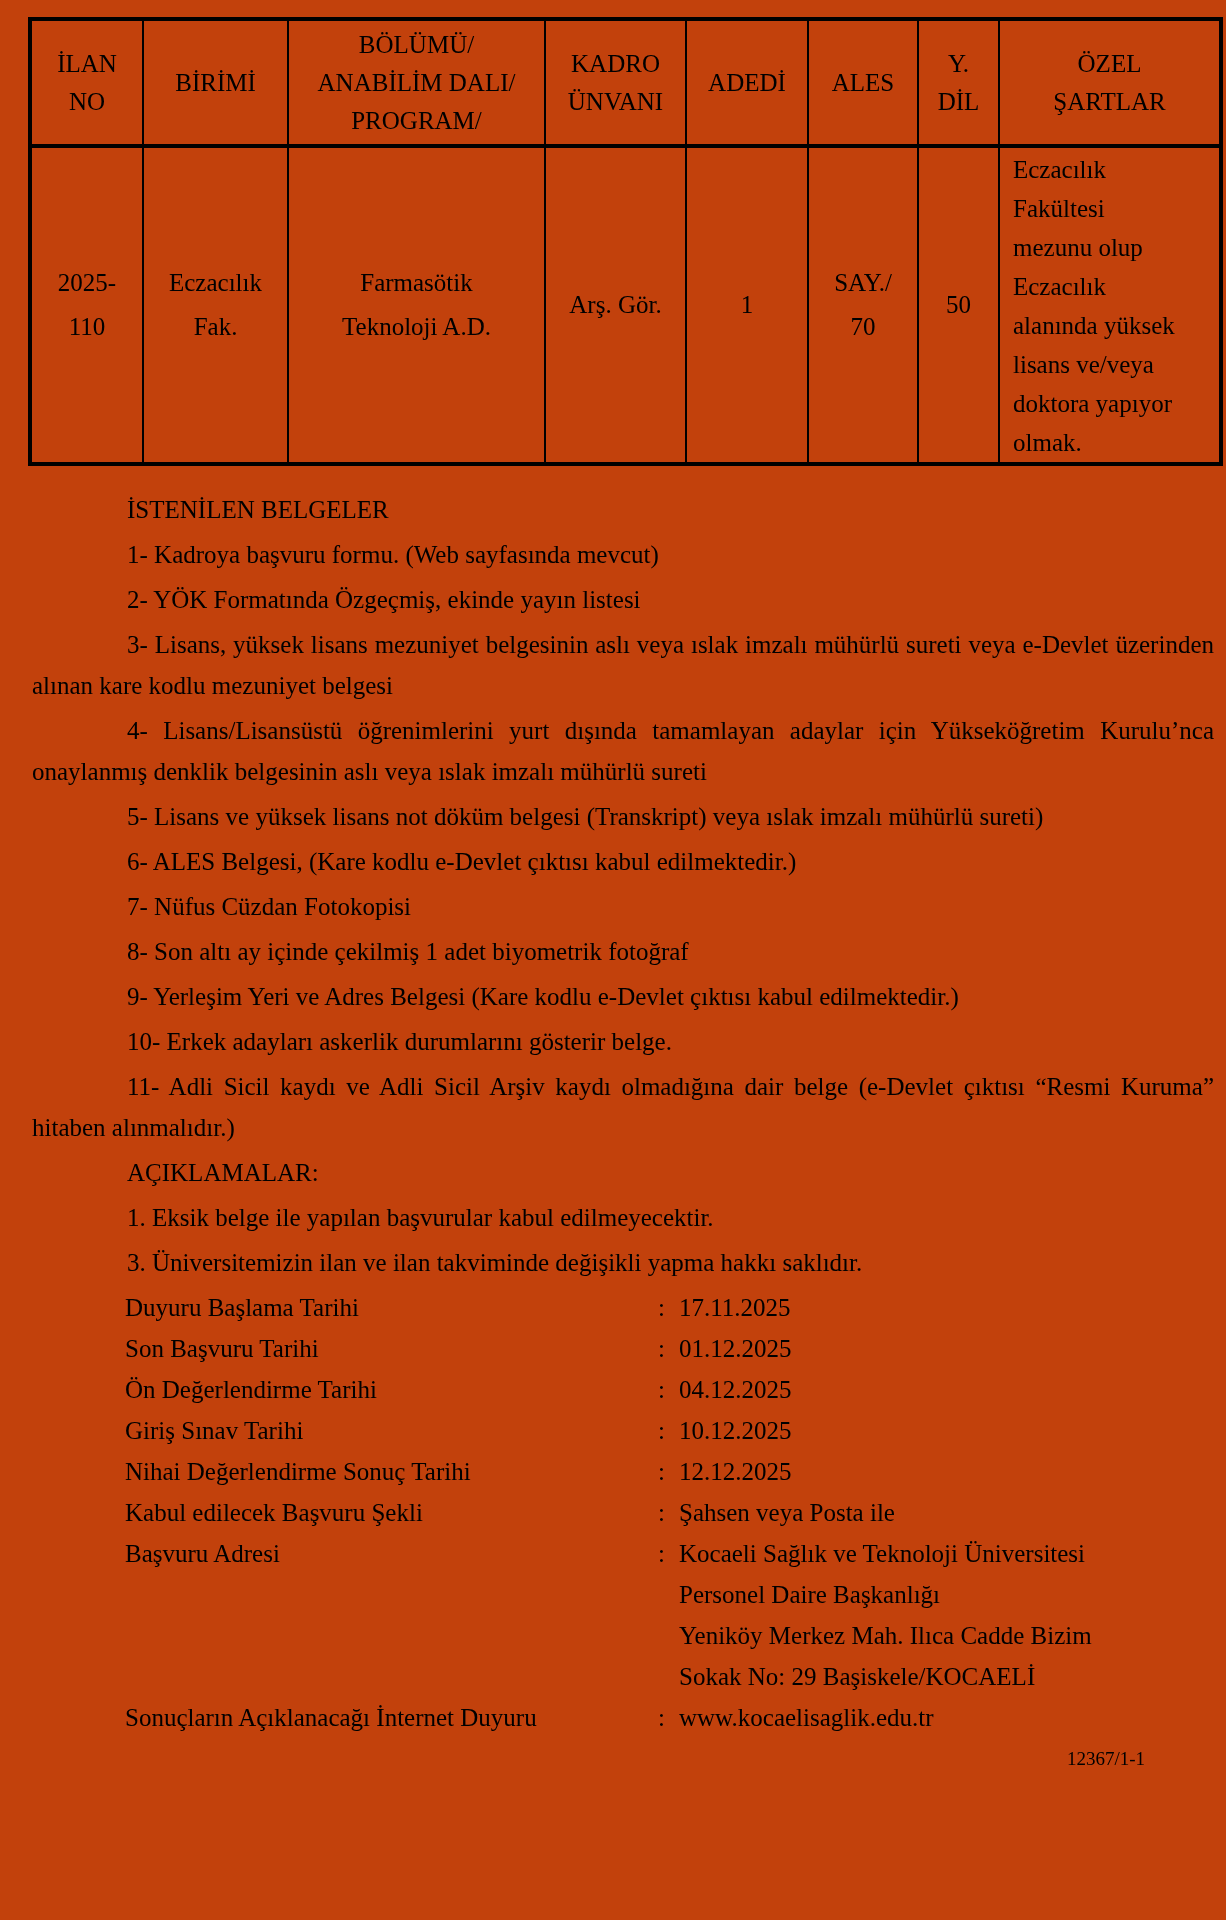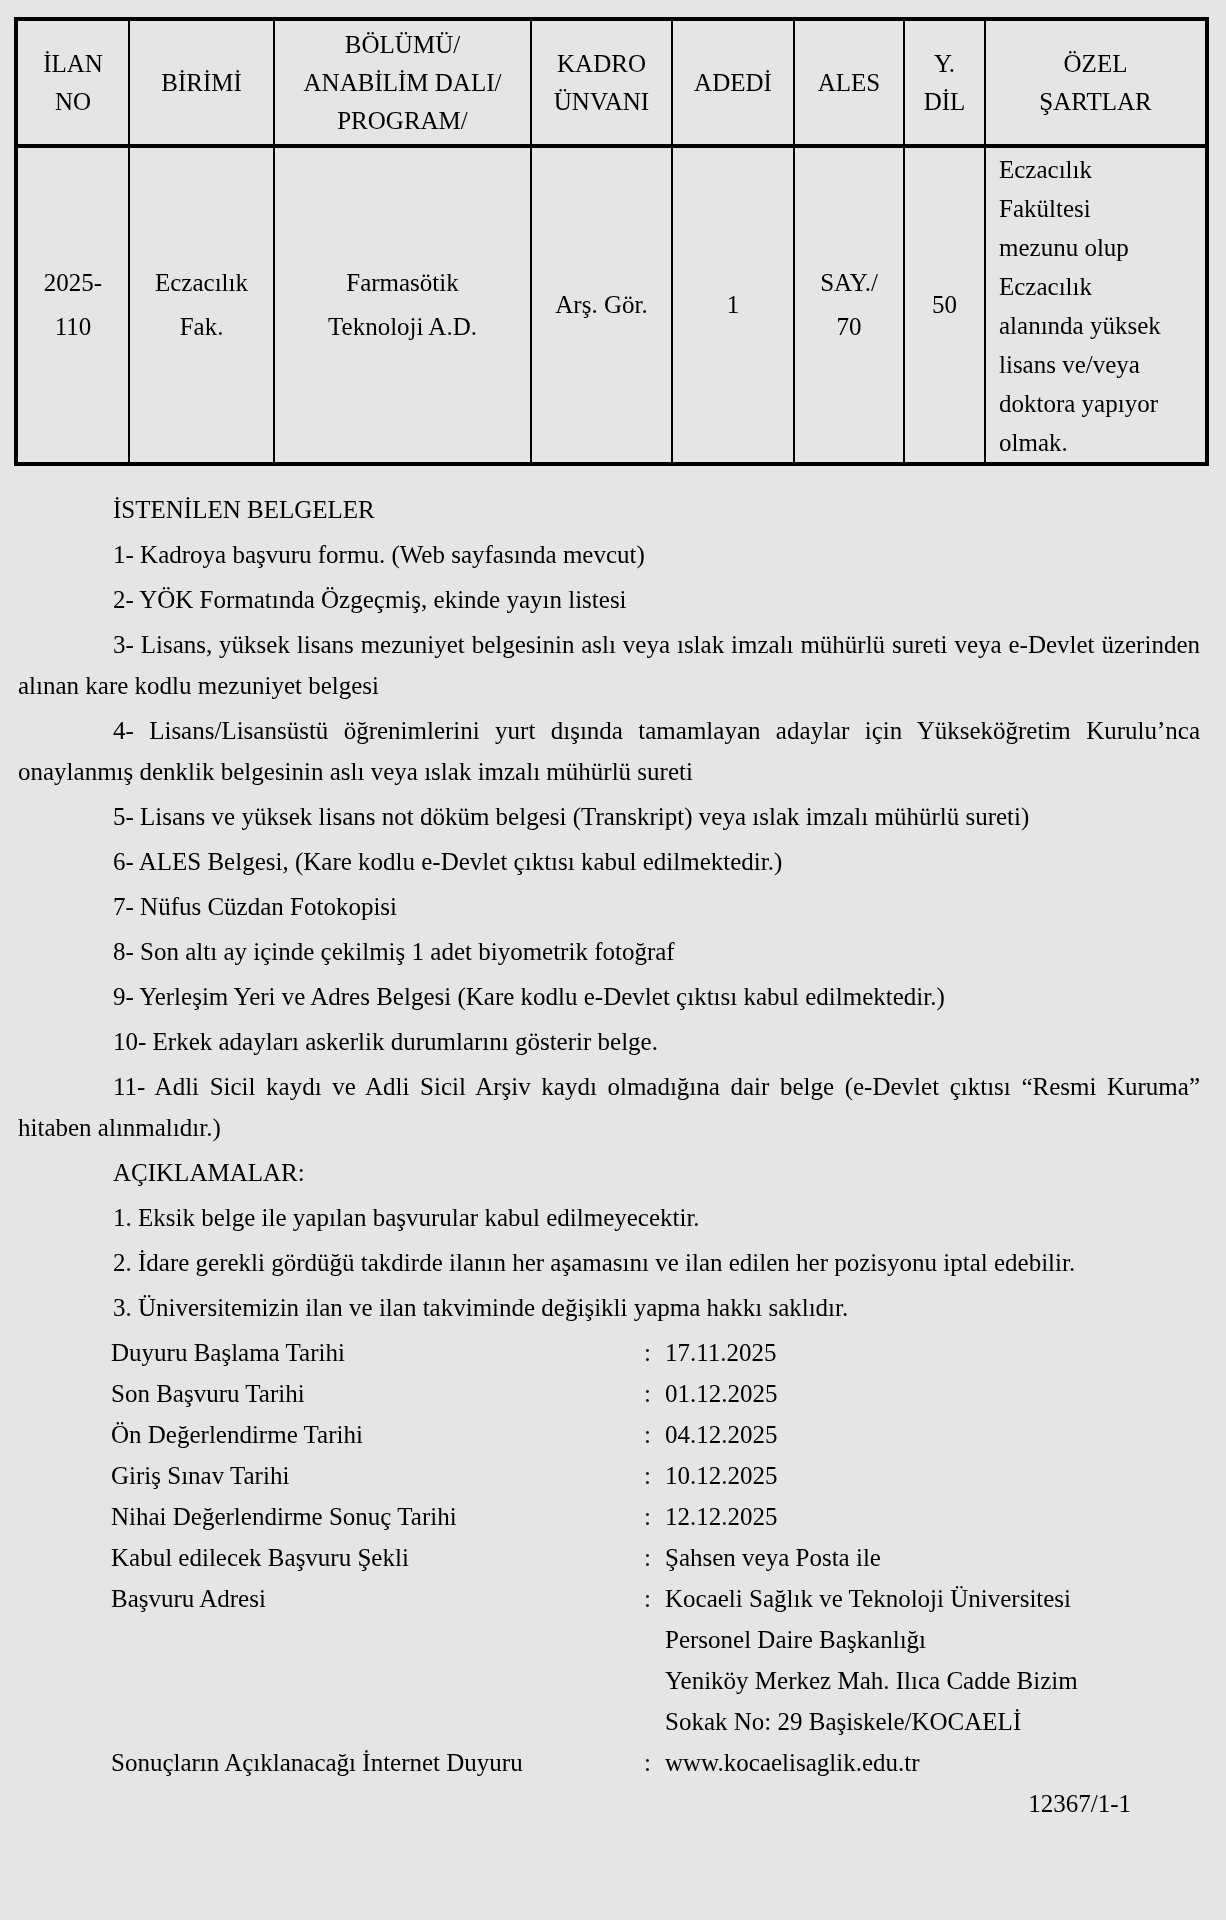--- a/index.html
+++ b/index.html
@@ -7,22 +7,22 @@
     padding: 0;
     background: #ffffff;
     color: #000000;
     font-family: "Liberation Serif", "DejaVu Serif", serif;
   }
   .page {
     position: relative;
     width: 1226px;
     height: 1920px;
     box-sizing: border-box;
-    padding: 17px 18px 0 14px;
-    background: #e5e5e5;
+    padding: 17px 18px 0 28px;
+    background: #c2410c;
     overflow: hidden;
   }
   table.positions {
     border-collapse: collapse;
     table-layout: fixed;
     width: 1191px;
     border: 4px solid #000;
   }
   table.positions th,
   table.positions td {
@@ -64,21 +64,21 @@
     display: flex;
     padding-left: 97px;
     box-sizing: border-box;
   }
   .slabel { flex: none; width: 533px; }
   .scolon { flex: none; width: 21px; }
   .svalue { flex: 1; white-space: pre-line; }
   .footer-line {
     text-align: right;
     padding-right: 73px;
-    font-size: 25px;
+    font-size: 19px;
     line-height: 41px;
   }
 </style>
 </head>
 <body>
 
 <div class="page">
 
   <table class="positions">
     <colgroup>
@@ -144,21 +144,20 @@
     <p class="para">5- Lisans ve yüksek lisans not döküm belgesi (Transkript) veya ıslak imzalı mühürlü sureti)</p>
     <p class="para">6- ALES Belgesi, (Kare kodlu e-Devlet çıktısı kabul edilmektedir.)</p>
     <p class="para">7- Nüfus Cüzdan Fotokopisi</p>
     <p class="para">8- Son altı ay içinde çekilmiş 1 adet biyometrik fotoğraf</p>
     <p class="para">9- Yerleşim Yeri ve Adres Belgesi (Kare kodlu e-Devlet çıktısı kabul edilmektedir.)</p>
     <p class="para">10- Erkek adayları askerlik durumlarını gösterir belge.</p>
     <p class="para">11- Adli Sicil kaydı ve Adli Sicil Arşiv kaydı olmadığına dair belge (e-Devlet çıktısı “Resmi Kuruma” hitaben alınmalıdır.)</p>
 
     <p class="para heading">AÇIKLAMALAR:</p>
     <p class="para">1. Eksik belge ile yapılan başvurular kabul edilmeyecektir.</p>
-    <p class="para">2. İdare gerekli gördüğü takdirde ilanın her aşamasını ve ilan edilen her pozisyonu iptal edebilir.</p>
     <p class="para">3. Üniversitemizin ilan ve ilan takviminde değişikli yapma hakkı saklıdır.</p>
 
     <div class="schedule">
       <div class="srow">
         <div class="slabel">Duyuru Başlama Tarihi</div>
         <div class="scolon">:</div>
         <div class="svalue">17.11.2025</div>
       </div>
       <div class="srow">
         <div class="slabel">Son Başvuru Tarihi</div>

